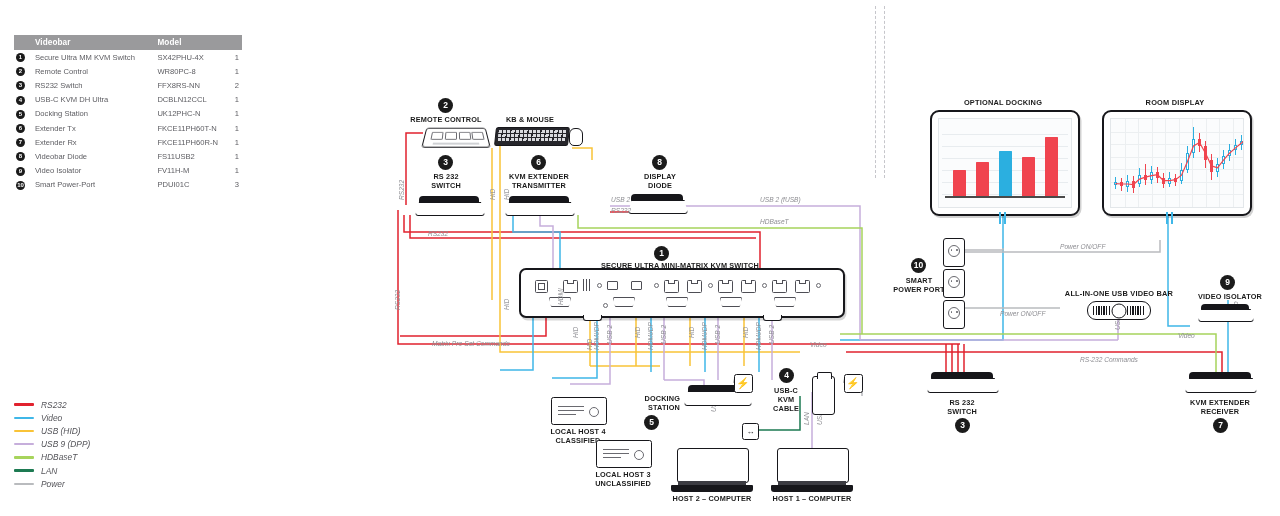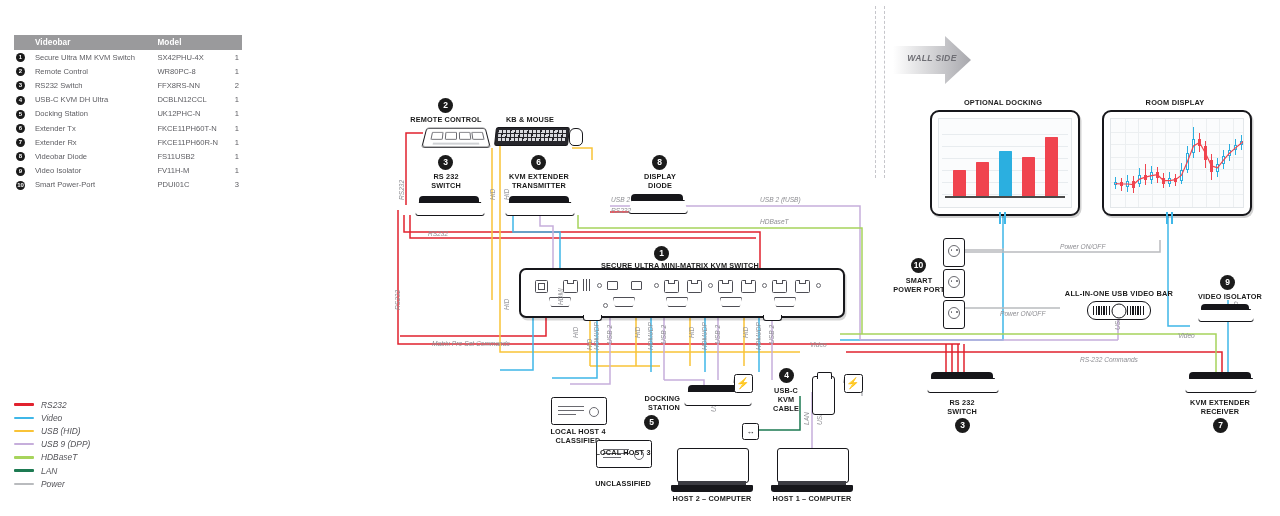--- a/index.html
+++ b/index.html
@@ -249,32 +249,20 @@
         <span class="leg-label">LAN</span>
       </div>
       <div class="leg-row">
         <span class="leg-swatch" style="background:#b9bbbe"></span>
         <span class="leg-label">Power</span>
       </div>
     </div>
 
   <div class="divider" style="left:875px;"></div>
   <div class="divider" style="left:884px;"></div>
-  <div class="arrow" style="left:893px;">
-    <span><svg viewBox="0 0 78 48" width="78" height="48">
-      <defs>
-            <linearGradient id="gr" x1="0" y1="0" x2="1" y2="0">
-        <stop offset="0" stop-color="#ffffff"></stop>
-              <stop offset="1" stop-color="#a8a8ad"></stop>
-            </linearGradient>
-          </defs>
-      <path d="M0 10 H52 V0 L78 24 L52 48 V38 H0 Z" fill="url(#gr)"></path>
-    </svg></span>
-    <div class="txt">WALL SIDE</div>
-  </div>
 
   <svg class="wires">
     <g fill="none" stroke-width="1.5">
 
       <path d="M423 133 L406 133 L406 205" stroke="#e1222e"></path>
       <path d="M398 210 L398 344 L960 344" stroke="#e1222e"></path>
       <path d="M404 215 L404 232 L760 232 L760 268" stroke="#e1222e"></path>
       <path d="M410 215 L410 238 L756 238" stroke="#e1222e"></path>
       <path d="M546 300 L546 268" stroke="#e1222e"></path>
       <path d="M546 300 L546 336 L400 336" stroke="#e1222e"></path>
@@ -661,21 +649,21 @@
   </div>
   <div class="lbl" style="left:535px;top:427px;width:86px;">LOCAL HOST 4</div>
   <div class="lbl" style="left:535px;top:436px;width:86px;">CLASSIFIED</div>
 
   <div class="hostbox" style="left:596px;top:440px;width:54px;height:26px;">
     <div class="ln" style="left:6px;top:8px;width:26px;"></div>
     <div class="ln" style="left:6px;top:12px;width:26px;"></div>
     <div class="ln" style="left:6px;top:16px;width:18px;"></div>
     <div class="dot" style="right:7px;top:9px;width:8px;height:8px;"></div>
   </div>
-  <div class="lbl" style="left:580px;top:448px;width:86px;">LOCAL HOST 3</div>
+  <div class="lbl" style="left:580px;top:470px;width:86px;">LOCAL HOST 3</div>
   <div class="lbl" style="left:580px;top:479px;width:86px;">UNCLASSIFIED</div>
 
   <div class="laptop" style="left:671px;top:448px;width:82px;height:44px;">
     <div class="lid"></div>
       <div class="kb"></div>
       <div class="base"></div>
   </div>
   <div class="lbl" style="left:662px;top:494px;width:100px;">HOST 2 – COMPUTER</div>
 
   <div class="laptop" style="left:771px;top:448px;width:82px;height:44px;">

